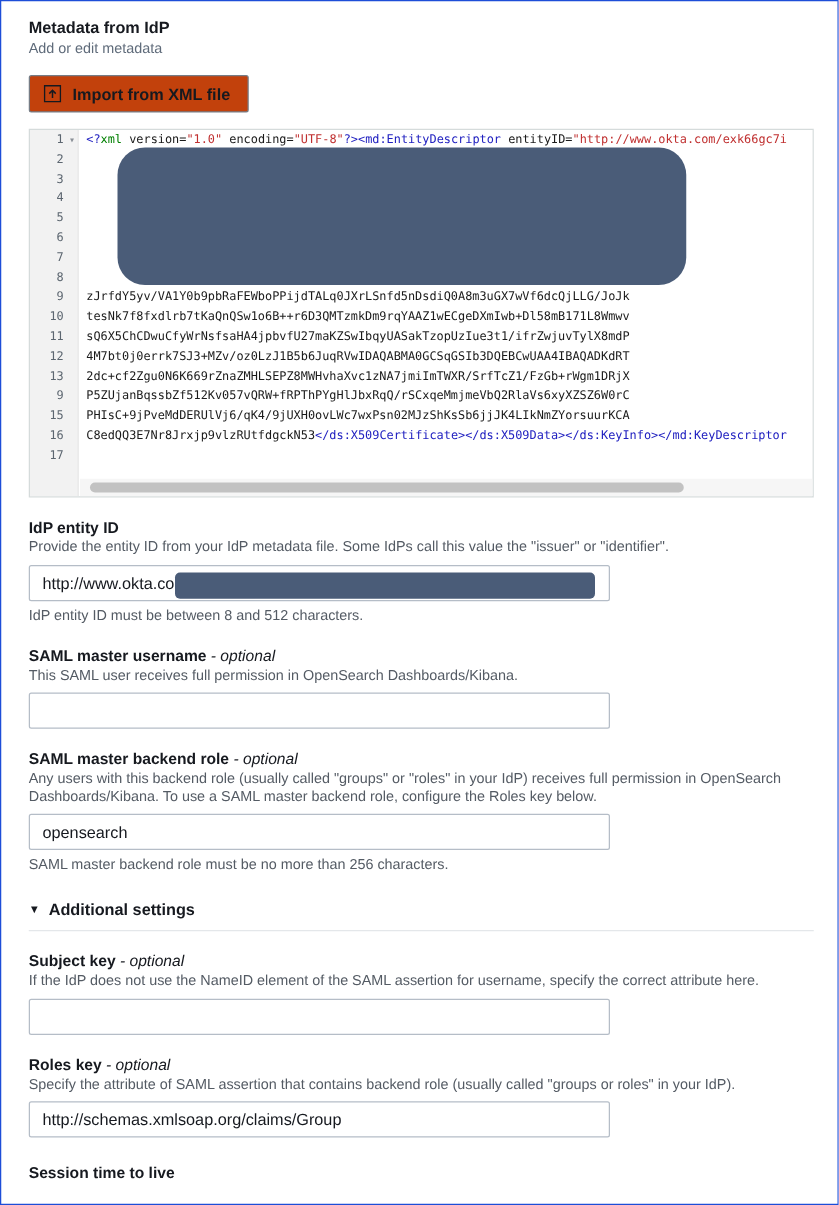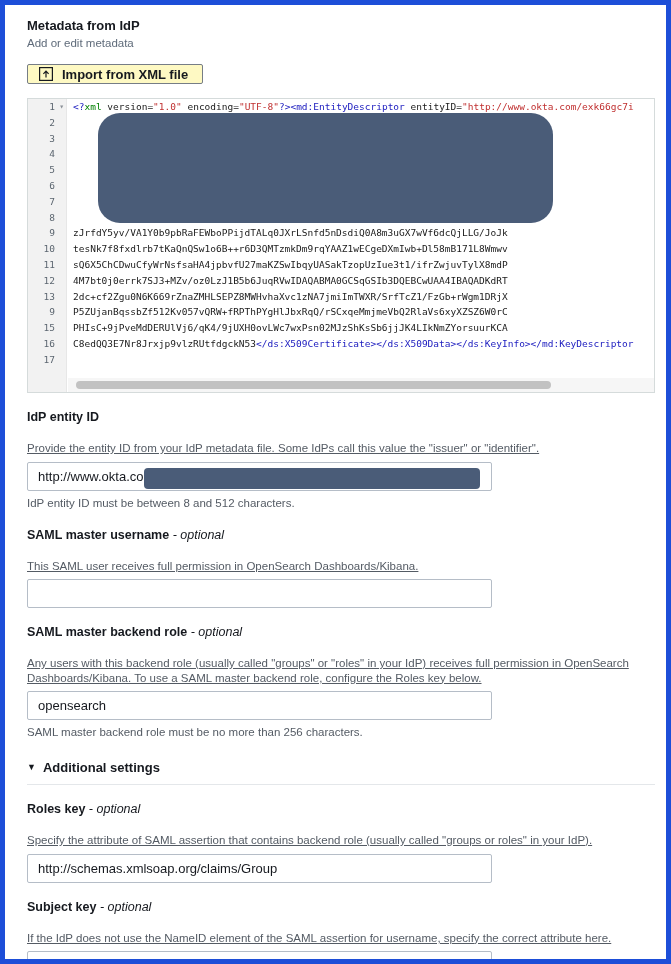--- a/index.html
+++ b/index.html
@@ -12,21 +12,21 @@
     width: 671px;
     height: 964px;
     font-family: "Liberation Sans", sans-serif;
     color: #16191f;
     overflow: hidden;
   }
   .page {
     position: relative;
     width: 671px;
     height: 964px;
-    border: 5px solid #1d4ed8;
+    border: 1px solid #1d4ed8;
     background: #ffffff;
     padding: 12px 20px 0 22px;
     overflow: hidden;
   }
 
   
   .section-title {
     font-size: 13px;
     font-weight: bold;
     color: #16191f;
@@ -47,23 +47,22 @@
   }
   .field-label .optional {
     font-weight: normal;
     font-style: italic;
     color: #16191f;
   }
   .field-desc {
     font-size: 11.5px;
     color: #545b64;
     line-height: 14.5px;
-    margin-top: 16px;
+    margin-top: 1px;
     max-width: 648px;
-    text-decoration: underline;
   }
   .field-hint {
     font-size: 11.5px;
     color: #545b64;
     line-height: 15px;
     margin-top: 5px;
   }
   .text-input {
     width: 465px;
     height: 29px;
@@ -79,25 +78,25 @@
     outline: none;
   }
   .field-block { margin-top: 16px; }
 
   
   .btn-import {
     margin-top: 13px;
     display: inline-flex;
     align-items: center;
     gap: 9px;
-    height: 20px;
+    height: 30px;
     padding: 0 14px 0 11px;
     border: 1px solid #767d86;
     border-radius: 2px;
-    background: #fef9c3;
+    background: #c2410c;
     font-family: "Liberation Sans", sans-serif;
     font-size: 13px;
     font-weight: bold;
     color: #16191f;
     cursor: pointer;
   }
   .import-icon {
     width: 14px; height: 14px;
     display: block;
   }
@@ -315,32 +314,32 @@
   <div class="additional">
     <div class="additional-header">
       <span class="caret">▼</span>
       <span>Additional settings</span>
     </div>
     <hr class="hr">
   </div>
 
   <div class="field-block">
     <div class="field-label">
+      <span>Subject key</span><span class="optional"> - optional</span>
+    </div>
+    <div class="field-desc">If the IdP does not use the NameID element of the SAML assertion for username, specify the correct attribute here.</div>
+    <input class="text-input" type="text" value="" style="">
+  </div>
+
+  <div class="field-block">
+    <div class="field-label">
       <span>Roles key</span><span class="optional"> - optional</span>
     </div>
     <div class="field-desc">Specify the attribute of SAML assertion that contains backend role (usually called "groups or roles" in your IdP).</div>
     <input class="text-input" type="text" value="http://schemas.xmlsoap.org/claims/Group" style="">
   </div>
 
-  <div class="field-block">
-    <div class="field-label">
-      <span>Subject key</span><span class="optional"> - optional</span>
-    </div>
-    <div class="field-desc">If the IdP does not use the NameID element of the SAML assertion for username, specify the correct attribute here.</div>
-    <input class="text-input" type="text" value="" style="">
-  </div>
-
   <div class="field-block" style="margin-top:20px;">
     <div class="field-label">Session time to live</div>
 
   </div>
 
 </div>
 
 </body></html>

